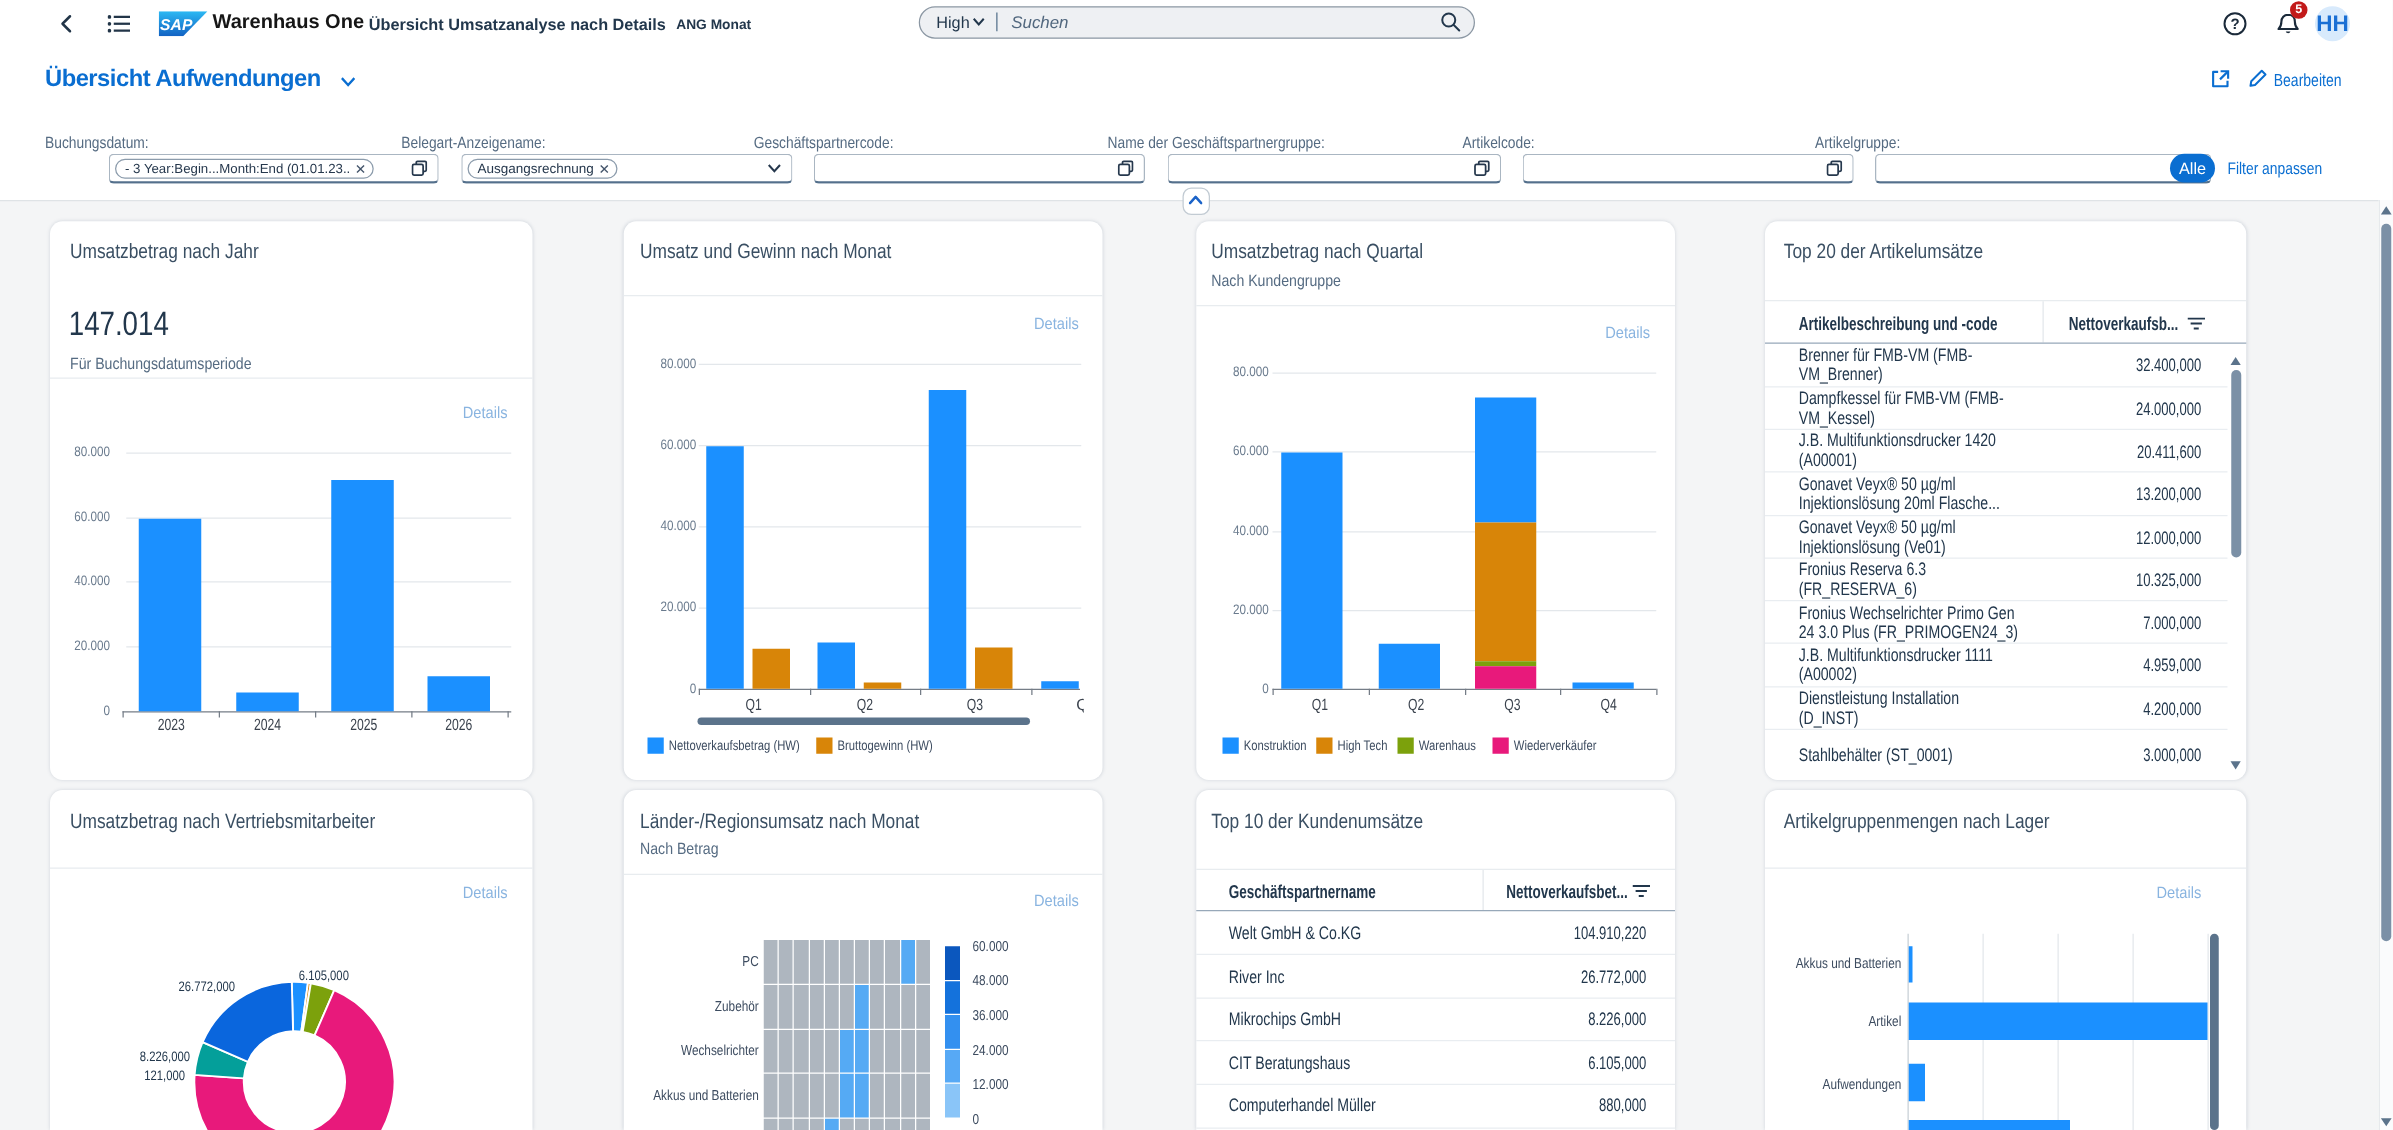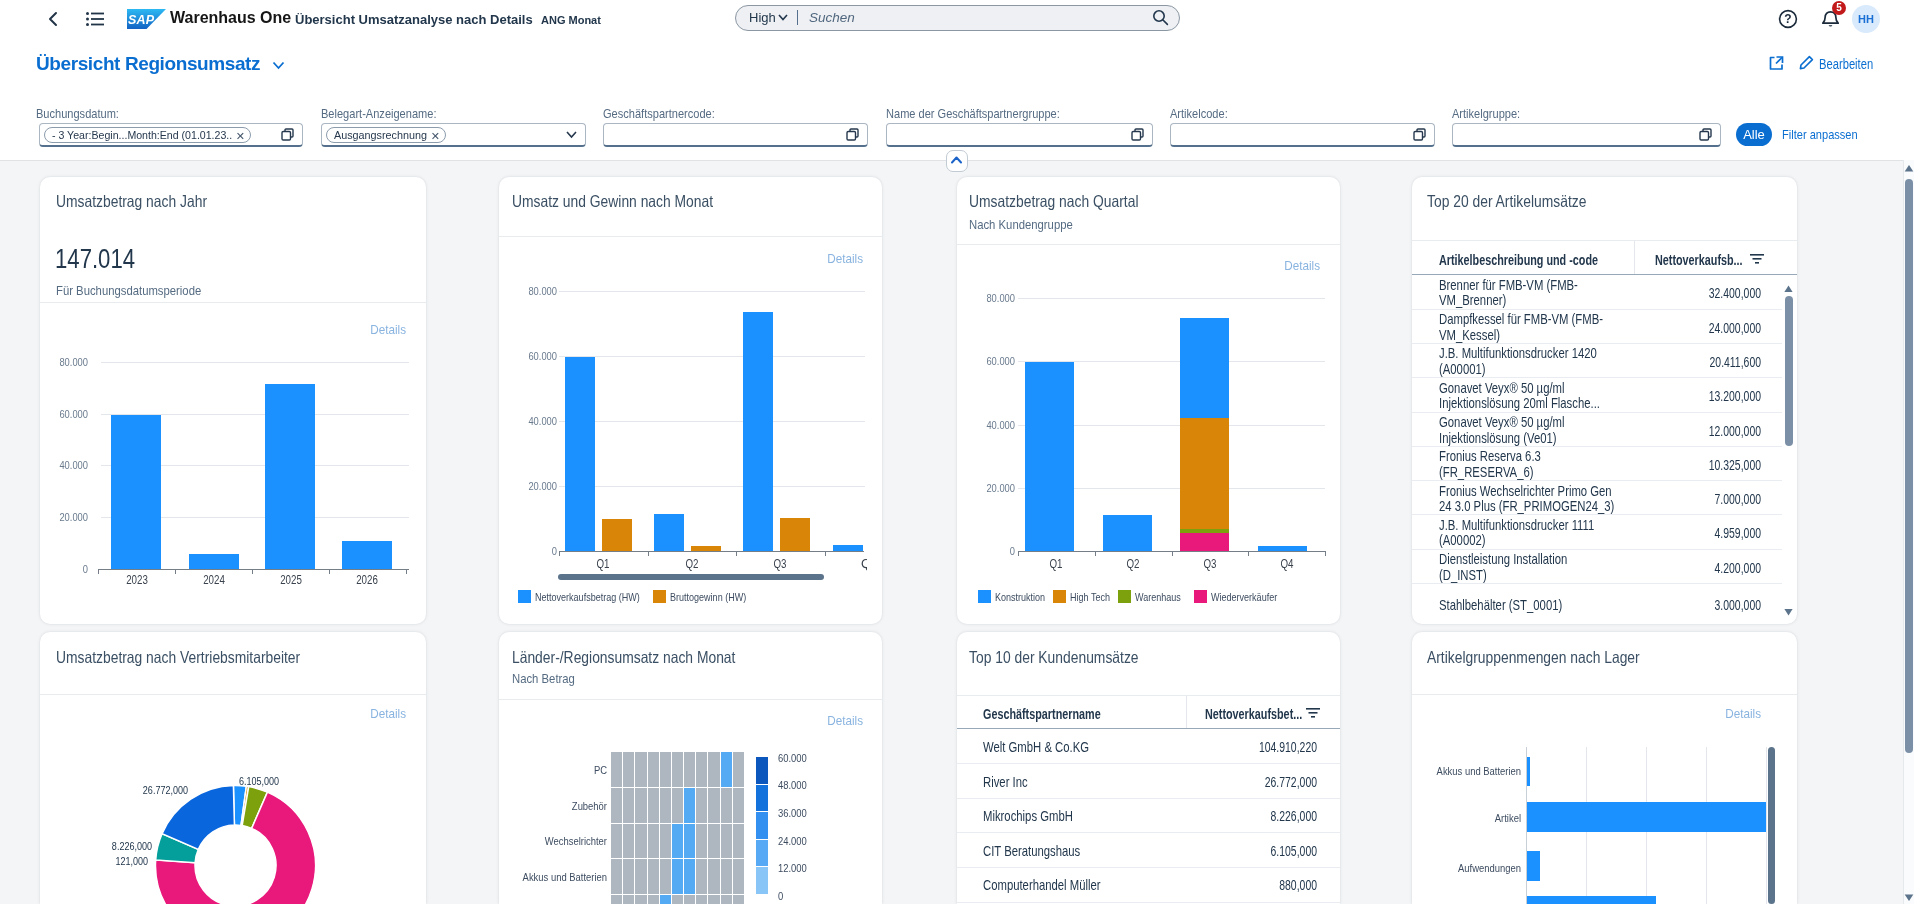--- a/index.html
+++ b/index.html
@@ -11,21 +11,21 @@
 .csub{position:absolute;font-size:13px;color:#556b82;transform:scaleX(0.87);transform-origin:0 0;white-space:nowrap;}
 .details{position:absolute;font-size:13px;color:#89b4e0;transform:scaleX(0.9);transform-origin:100% 0;}
 .divider{position:absolute;height:1px;background:#e8ecef;left:0;right:0;}
 .ylab{position:absolute;font-size:11px;color:#697a8d;text-align:right;width:40px;transform:scaleX(0.85);transform-origin:100% 0;}
 .xlab{position:absolute;font-size:13px;color:#3a424d;text-align:center;width:60px;transform:scaleX(0.75);transform-origin:50% 0;}
 .grid{position:absolute;height:1px;background:#e3e7eb;}
 .bar{position:absolute;background:#1b90ff;}
 .lgsq{position:absolute;width:13px;height:13px;}
 .lgtx{position:absolute;font-size:11px;color:#3d4c60;transform:scaleX(0.82);transform-origin:0 0;white-space:nowrap;}
 .flabel{position:absolute;font-size:13px;color:#556b82;transform:scaleX(0.85);transform-origin:0 0;white-space:nowrap;}
-.finput{position:absolute;height:21px;top:123px;background:#fff;border:1px solid #aab6c2;border-bottom:2px solid #54708c;border-radius:4px;}
+.finput{position:absolute;height:21px;top:123px;background:#fff;border:1px solid #aab6c2;border-bottom:2px solid #54708c;border-radius:4px;margin-left:48px;}
 .token{position:absolute;top:3px;left:4px;height:14px;border:1px solid #8c9cac;border-radius:8px;font-size:12px;color:#26384d;padding:0 18px 0 7px;line-height:15px;white-space:nowrap;overflow:hidden;}
 .tokx{position:absolute;right:5px;top:1px;font-size:11px;color:#44556b;}
 .rowline{position:absolute;height:1px;background:#e9edf1;}
 .thead{font-weight:bold;font-size:15px;color:#22374c;position:absolute;transform:scaleX(0.72);transform-origin:0 0;white-space:nowrap;}
 .cell{position:absolute;font-size:14.5px;color:#22374c;transform:scaleX(0.78);transform-origin:0 0;}
 .num{position:absolute;font-size:14.5px;color:#22374c;text-align:right;transform:scaleX(0.72);transform-origin:100% 0;}
 .hlab{position:absolute;font-size:11.5px;color:#3d4c60;text-align:right;transform:scaleX(0.82);transform-origin:100% 0;white-space:nowrap;}
 .hleg{position:absolute;font-size:11.5px;color:#3d4c60;transform:scaleX(0.82);transform-origin:0 0;}
 .dlab{position:absolute;font-size:11px;color:#22374c;text-align:right;transform:scaleX(0.82);transform-origin:100% 0;}
 </style>
@@ -78,23 +78,23 @@
   <text x="10" y="14.4" text-anchor="middle" font-size="12" font-weight="bold" fill="#1b2a3a" font-family="Liberation Sans">?</text>
 </svg>
 
 <svg class="abs" style="left:1821px;top:10px;" width="19" height="19" viewBox="0 0 19 19">
   <path d="M9.5 1.8 c-3.2 0 -5.4 2.4 -5.4 5.6 c0 3.6 -1.4 5 -2.3 5.8 l15.4 0 c-0.9 -0.8 -2.3 -2.2 -2.3 -5.8 c0 -3.2 -2.2 -5.6 -5.4 -5.6 z" fill="none" stroke="#1b2a3a" stroke-width="1.7" stroke-linejoin="round"></path>
   <path d="M7.6 15.2 a2 2 0 0 0 3.8 0 z" fill="#1b2a3a"></path>
 </svg>
 <circle class="abs"></circle>
 <div class="abs" style="left:1832px;top:1px;width:14px;height:14px;border-radius:8px;background:#c21a1a;color:#fff;font-size:10px;font-weight:bold;text-align:center;line-height:14px;">5</div>
 
-<div class="abs" style="left:1852px;top:5px;width:28px;height:28px;border-radius:14px;background:#d8eafc;color:#1a6fd4;font-size:11px;font-weight:bold;text-align:center;line-height:28px;">HH</div>
-
-<div class="abs" style="left:36px;top:53px;font-size:19px;font-weight:bold;color:#0a6ed1;letter-spacing:-0.4px;">Übersicht Regionsumsatz</div>
+<div class="abs" style="left:1852px;top:5px;width:28px;height:28px;border-radius:14px;background:#d8eafc;color:#1a6fd4;font-size:18px;font-weight:bold;text-align:center;line-height:28px;">HH</div>
+
+<div class="abs" style="left:36px;top:53px;font-size:19px;font-weight:bold;color:#0a6ed1;letter-spacing:-0.4px;">Übersicht Aufwendungen</div>
 <svg class="abs" style="left:272px;top:61px;" width="13" height="9" viewBox="0 0 13 9">
     <path d="M1.5 1.5 L6.5 7 L11.5 1.5" fill="none" stroke="#0a6ed1" stroke-width="1.8"></path>
   </svg>
 
 <svg class="abs" style="left:1768px;top:55px;" width="16" height="16" viewBox="0 0 16 16">
   <path d="M6.5 2.5 H2.5 V14 H14 V9.5" fill="none" stroke="#0a6ed1" stroke-width="1.7" stroke-linejoin="round"></path>
   <path d="M8.5 2 H14.5 V8" fill="none" stroke="#0a6ed1" stroke-width="1.7"></path>
   <path d="M14 2.5 L8 8.5" fill="none" stroke="#0a6ed1" stroke-width="1.7"></path>
 </svg>
 

